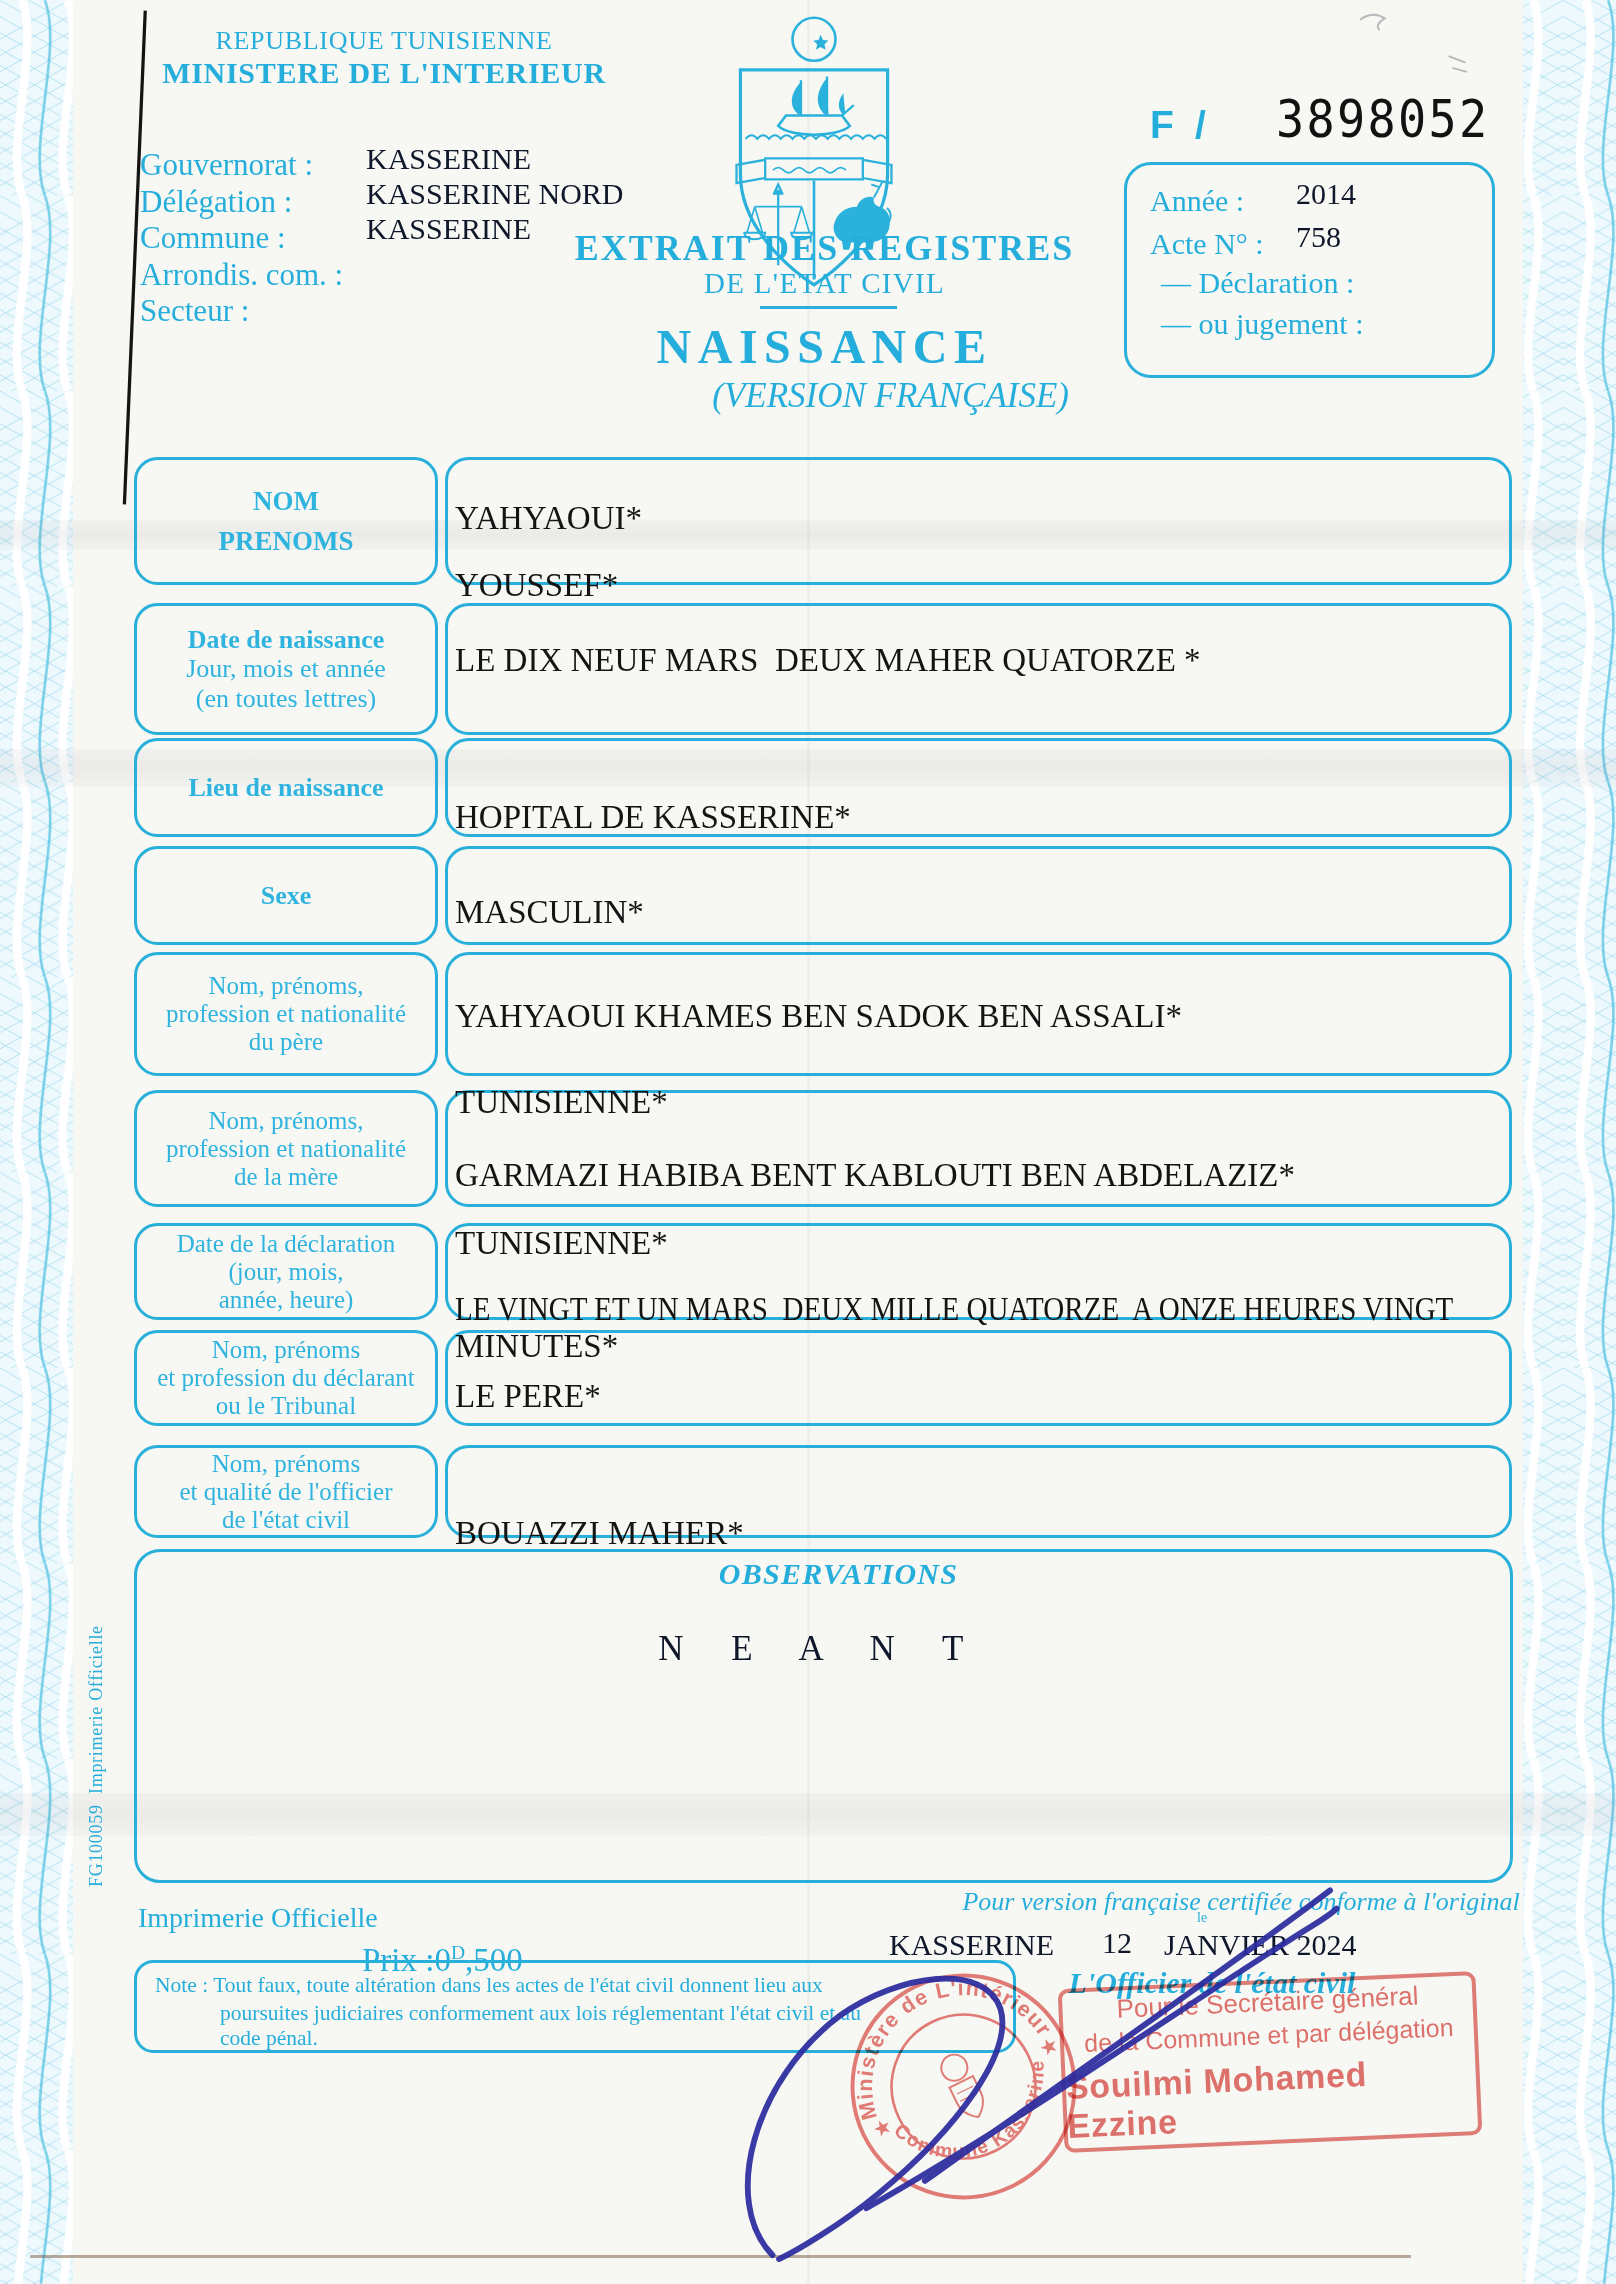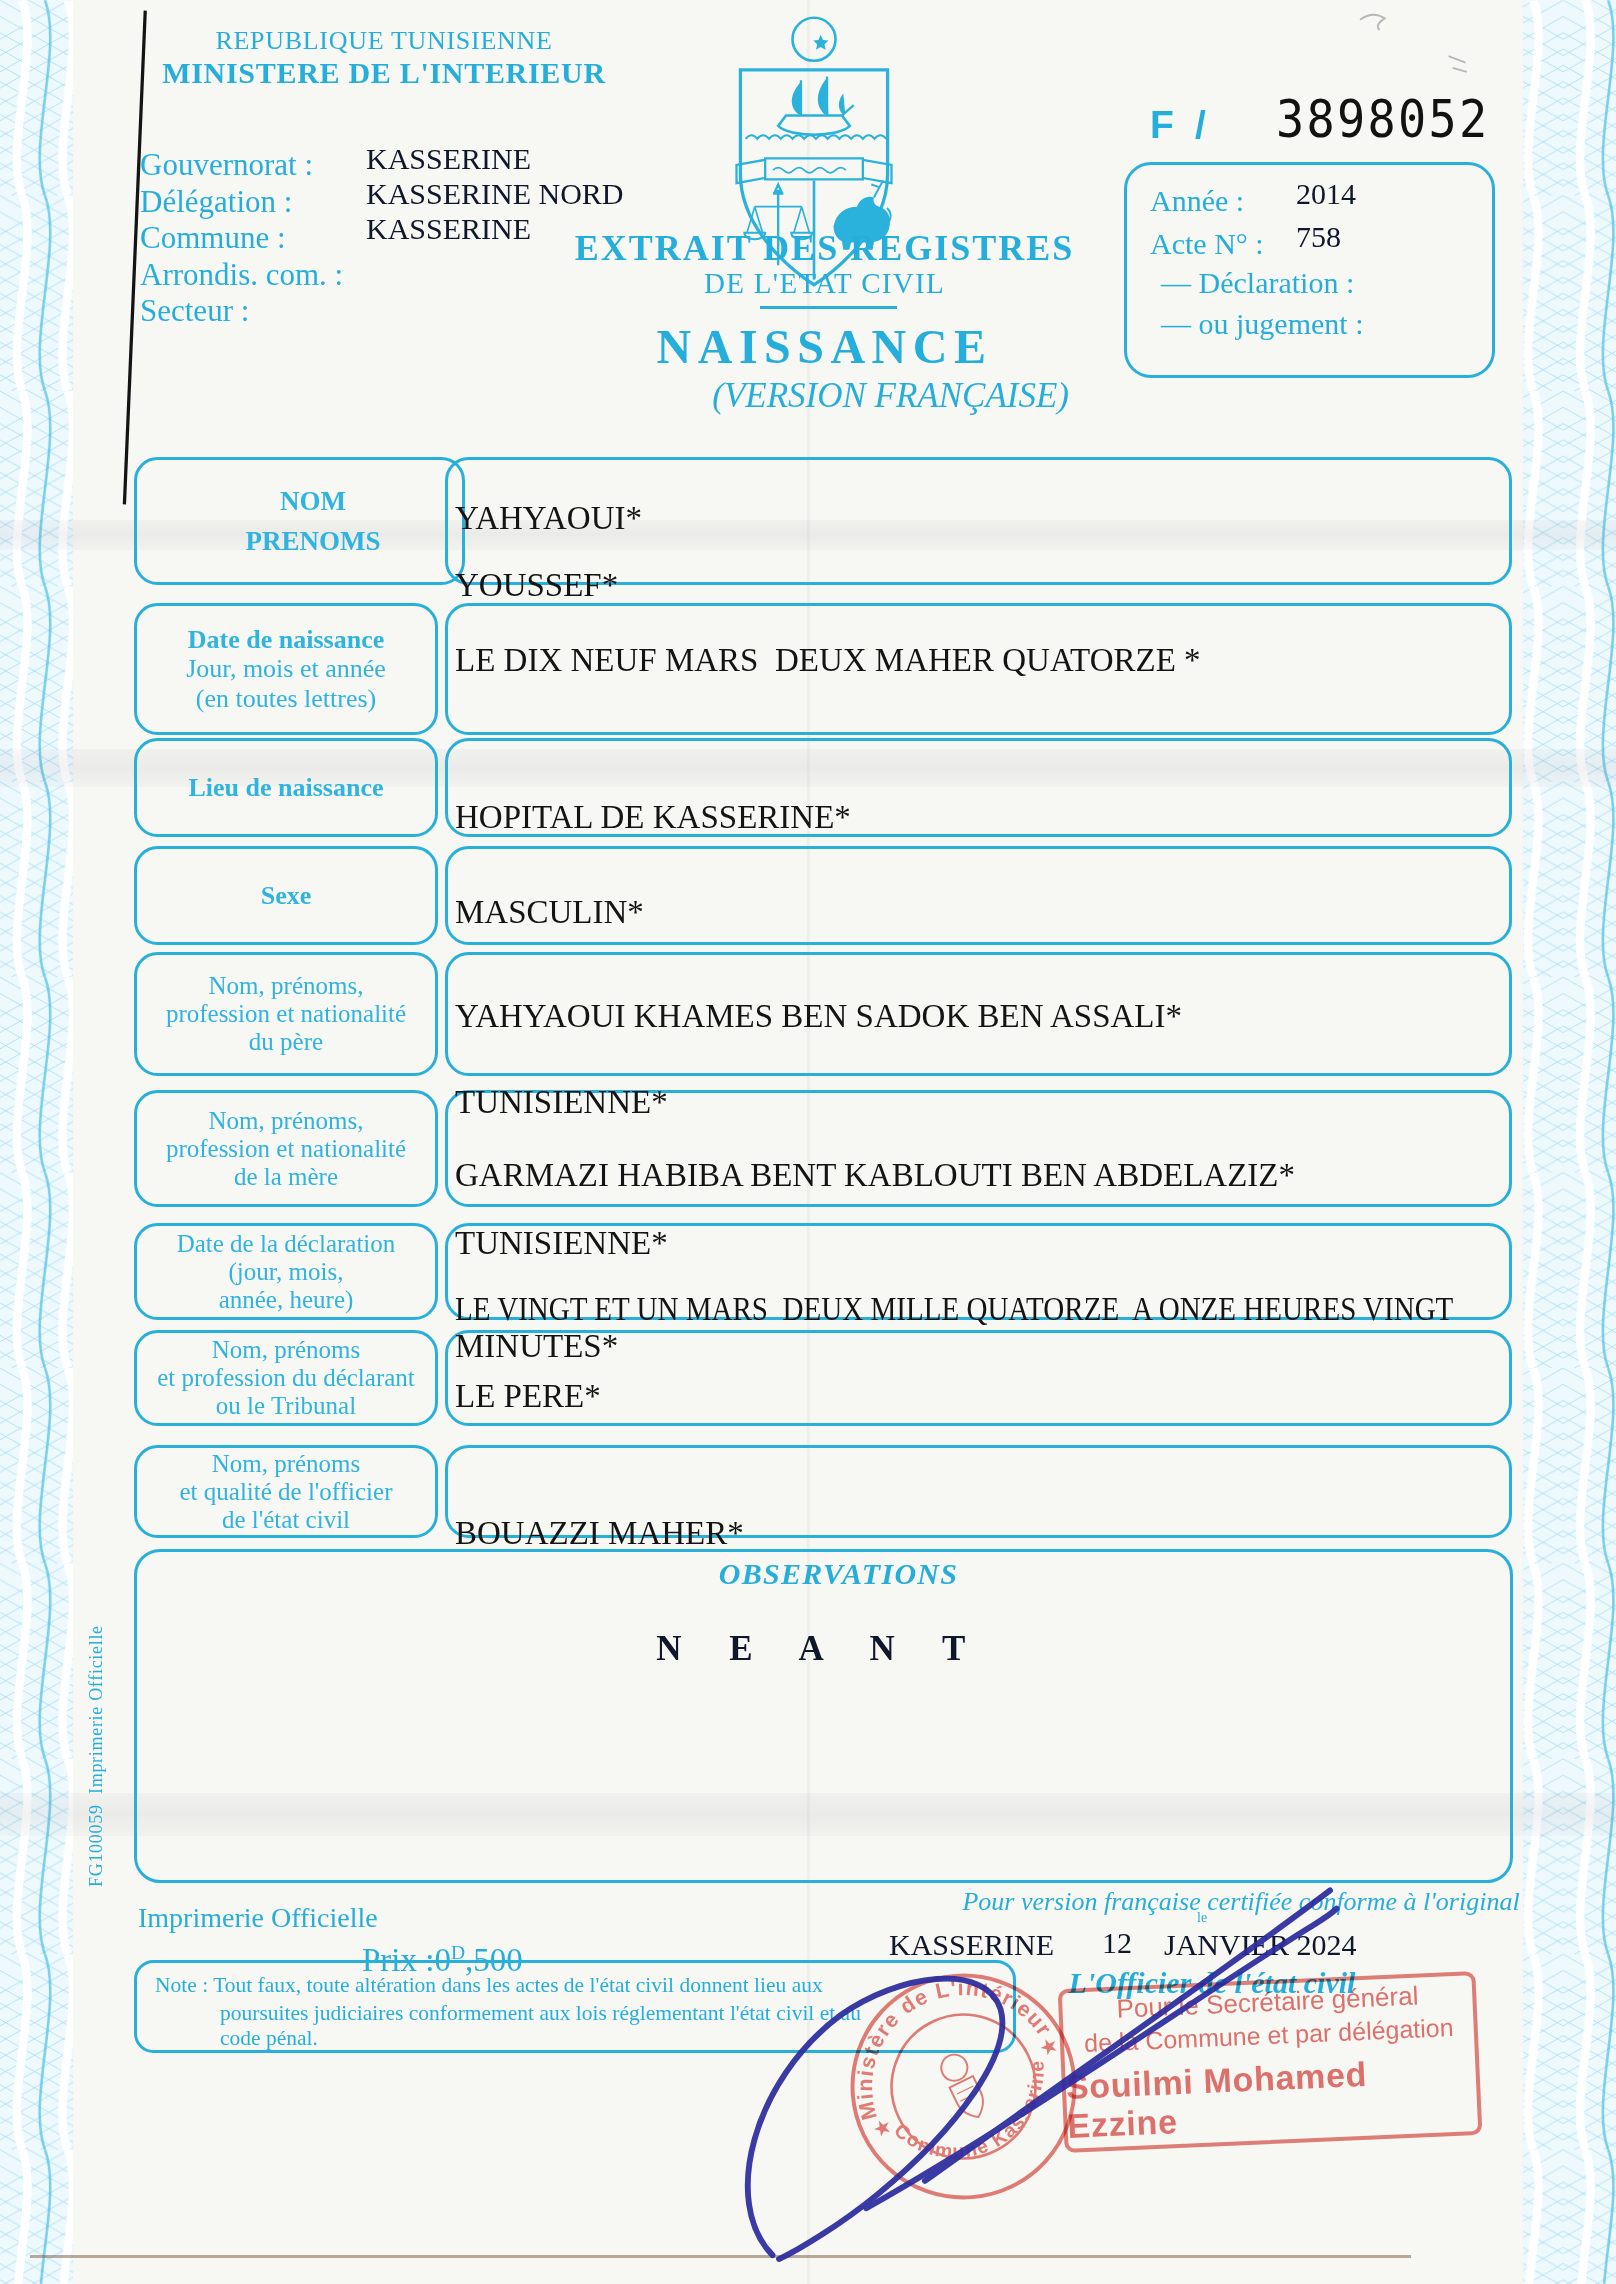--- a/index.html
+++ b/index.html
@@ -32,21 +32,21 @@
   .lbox{left:134px; width:298px; border:3.3px solid #29b0da; border-radius:23.5px;
         display:flex; flex-direction:column; align-items:center; justify-content:center;
         text-align:center; color:#2fb3df; line-height:1.12;}
   .vbox{left:445px; width:1061px; border:3.3px solid #29b0da; border-radius:23.5px;}
   .lb{font-size:25px;}
   .lb-b{font-weight:bold; font-size:27px;}
   .val{left:455px; font-size:33px; white-space:pre; color:#141414;}
   .val-long{display:inline-block; transform:scaleX(.88); transform-origin:left top;}
   
   .obs-title{left:134px; top:1557px; width:1373px; text-align:center; font-size:30px; font-weight:bold; font-style:italic; letter-spacing:1.3px;padding-left:18px;}
-  .neant{left:134px; top:1629px; width:1373px; text-align:center; font-size:35px; font-weight:bold; letter-spacing:19.5px;}
+  .neant{left:134px; top:1629px; width:1373px; text-align:center; font-size:35px; font-weight:normal; letter-spacing:19.5px;}
   .side-note{left:86px; top:1887px; transform:rotate(-90deg); transform-origin:0 0; font-size:18px; white-space:pre; letter-spacing:0.7px;}
   
   .imprimerie{left:138px; top:1902px; font-size:28px;}
   .prix{left:362px; top:1894px; font-size:33px;margin-top:48px;}
   .prix sup{font-size:19.5px;}
   .note-box{left:134px; top:1960px; width:876px; height:87px; border:3.3px solid #29b0da; border-radius:19.5px;text-align:right;}
   .note-line{position:absolute; left:18px; color:#25aedb; font-size:21.5px; white-space:pre;}
   .certif{left:951px; top:1887px; width:580px; text-align:center; font-size:26px; font-style:italic;}
   .le{left:1197px; top:1910px; font-size:14px; }
   .date-ink{font-size:30px; white-space:pre;}
@@ -157,21 +157,21 @@
   <div class="abs acte-t ink" style="left:1296px;top:220px">758</div>
   <div class="abs acte-t cyan" style="left:1161px;top:266px">— Déclaration :</div>
   <div class="abs acte-t cyan" style="left:1161px;top:307px">— ou jugement :</div>
 
   <div class="abs t1 cyan">EXTRAIT DES REGISTRES</div>
   <div class="abs t2 cyan">DE L'ETAT CIVIL</div>
   <div class="abs tdiv"></div>
   <div class="abs t3 cyan">NAISSANCE</div>
   <div class="abs t4 cyan">(VERSION FRANÇAISE)</div>
 
-  <div class="abs lbox" style="top:457px;height:122px;padding-left:27px;">
+  <div class="abs lbox" style="top:457px;height:122px;">
     <span class="lb-b">NOM</span>
     <span class="lb-b" style="margin-top:9px">PRENOMS</span>
   </div>
   <div class="abs vbox" style="top:457px;height:122px;"></div>
 
   <div class="abs lbox" style="top:603px;height:126px;">
     <span class="lb-b" style="font-size:26px">Date de naissance</span>
     <span class="lb" style="font-size:26px">Jour, mois et année</span>
     <span class="lb" style="font-size:26px">(en toutes lettres)</span>
   </div>

